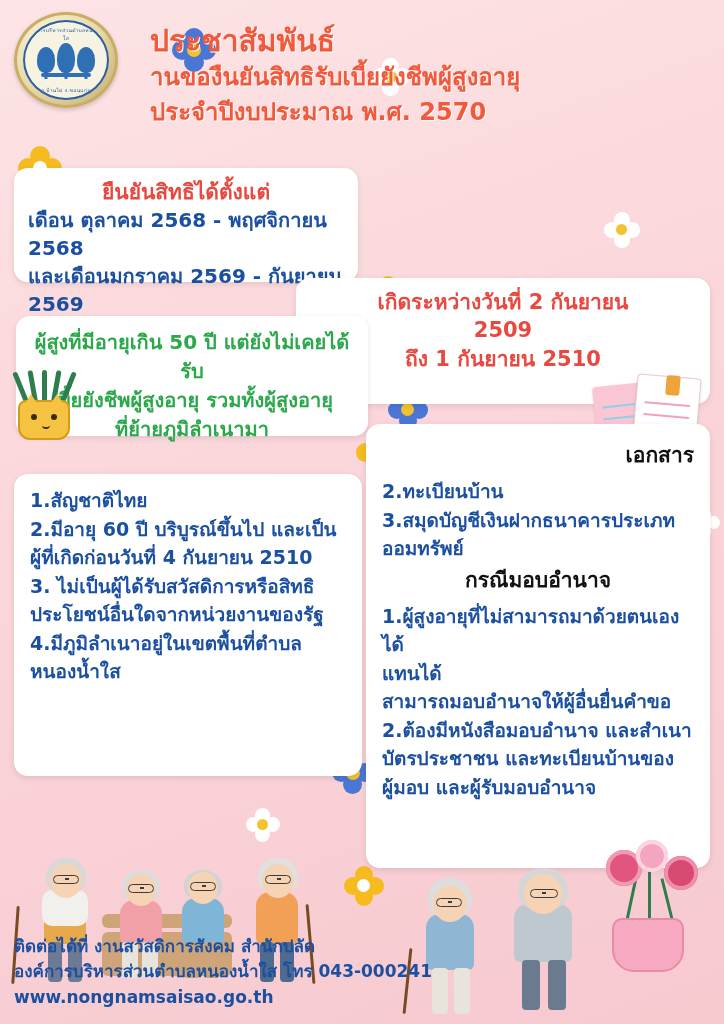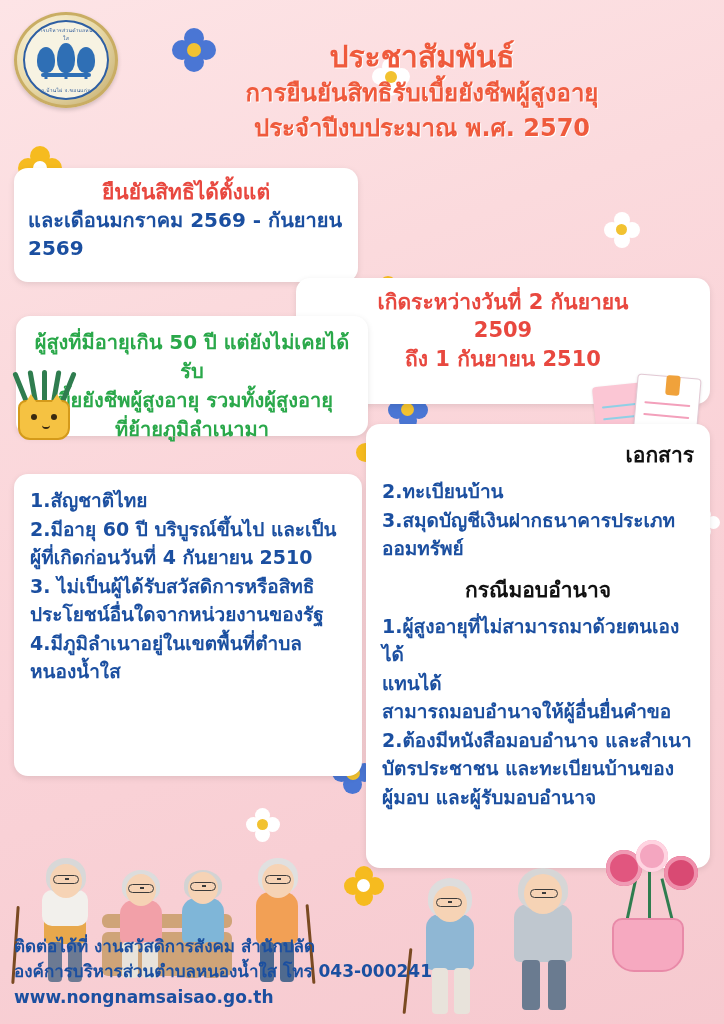--- a/index.html
+++ b/index.html
@@ -86,23 +86,23 @@
     position: absolute;
     left: 6px; right: 6px; bottom: 2px;
     height: 4px;
     background: #2f6fb5;
     border-radius: 2px;
   }
 
   
   .header {
     position: absolute;
-    left: 150px; top: 38px;
+    left: 150px; top: 22px;
     width: 560px;
-    text-align: center;
+    text-align: left;
     padding-right: 16px;
   }
   .header .h1 {
     font-size: 30px;
     color: #ef5a3c;
     font-weight: bold;
     text-shadow: 1px 1px 0 #ffffff;
     line-height: 1.25;
   }
   .header .h2 {
@@ -198,21 +198,21 @@
     color: #111111;
     font-size: 21px;
     font-weight: bold;
     margin-bottom: 6px;
   }
   .card-doc .sec-title-2 {
     text-align: center;
     color: #111111;
     font-size: 21px;
     font-weight: bold;
-    margin: 10px 0 6px 0;
+    margin: 0 0 6px 0;
   }
   .card-doc .item {
     color: #1b4fa0;
     font-size: 19px;
     font-weight: bold;
     line-height: 1.5;
   }
 
   
   .footer {
@@ -476,26 +476,27 @@
         <div class="tree" style="left:22px; height:30px;"></div>
         <div class="tree" style="left:42px;"></div>
         <div class="logo-base"></div>
       </div>
       <div class="logo-text-bottom">อ.บ้านไผ่ จ.ขอนแก่น</div>
     </div>
   </div>
 
   <div class="header">
     <div class="h1">ประชาสัมพันธ์</div>
-    <div class="h2">การยืนยันสิทธิรับเบี้ยยังชีพผู้สูงอายุ</div>
+    <div class="h2">านของืนยันสิทธิรับเบี้ยยังชีพผู้สูงอายุ</div>
     <div class="h3">ประจำปีงบประมาณ พ.ศ. 2570</div>
   </div>
 
   <div class="card card-period">
     <div class="title">ยืนยันสิทธิได้ตั้งแต่</div>
+    <div class="line">เดือน ตุลาคม 2568 - พฤศจิกายน 2568</div>
     <div class="line">และเดือนมกราคม 2569 - กันยายน 2569</div>
   </div>
 
   <div class="card card-birth">
     <div class="l1">เกิดระหว่างวันที่ 2 กันยายน</div>
     <div class="l2">2509</div>
     <div class="l3">ถึง 1 กันยายน 2510</div>
   </div>
 
   <div class="card card-elig">

